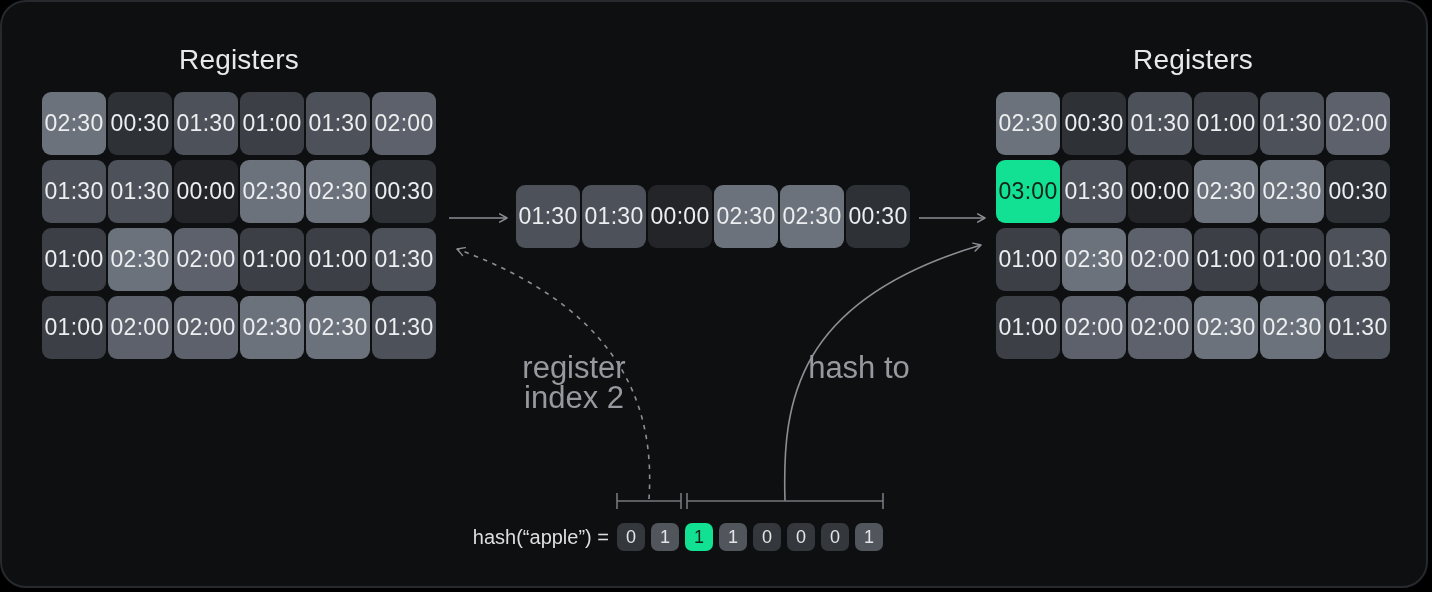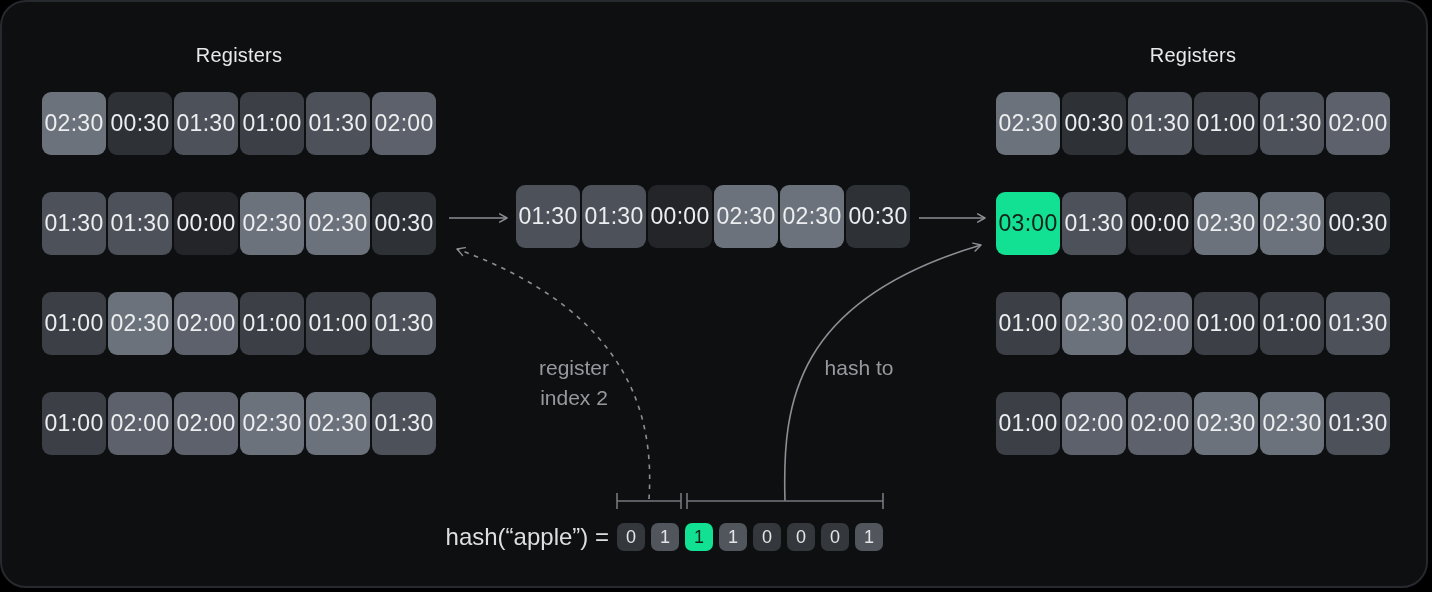--- a/index.html
+++ b/index.html
@@ -5,43 +5,43 @@
   html,body{margin:0;padding:0;background:#000;}
   body{width:1432px;height:592px;font-family:"Liberation Sans","DejaVu Sans",sans-serif;}
   .panel{
     position:relative;width:1428px;height:588px;margin:0;
     background:var(--panel-bg,#0e0f11);
     border:2px solid var(--panel-border,#26292d);
     border-radius:26px;box-sizing:border-box;overflow:hidden;
   }
   .title{
     position:absolute;top:42px;width:394px;text-align:center;
-    font-size:20px;color:var(--title,#e7e9eb);letter-spacing:0.2px;
+    font-size:28px;color:var(--title,#e7e9eb);letter-spacing:0.2px;
   }
   #left-title{left:40px;}
   #right-title{left:994px;}
-  .grid{position:absolute;display:grid;grid-template-columns:repeat(6,64px);gap:37px 2px;}
+  .grid{position:absolute;display:grid;grid-template-columns:repeat(6,64px);gap:5px 2px;}
   #left-grid{left:40px;top:90px;}
   #merge-row{left:514px;top:183px;}
   #right-grid{left:994px;top:90px;}
   .cell{
     width:64px;height:63px;border-radius:9px;
     display:flex;align-items:center;justify-content:center;
     font-size:23px;color:var(--cell-text,#eceef0);letter-spacing:0.3px;
   }
   .cell.hl{background:var(--accent,#12e092) !important;color:var(--accent-text,#132119);}
   .anno{
     position:absolute;top:351px;width:220px;text-align:center;
-    font-size:21px;line-height:30px;color:var(--label,#96999e);
+    font-size:31px;line-height:30px;color:var(--label,#96999e);
   }
   #anno-register-index{left:462px;}
   #anno-data-aggregate{left:747px;}
   .hash-prefix{
     position:absolute;top:519px;left:340px;width:267px;text-align:right;
-    font-size:24px;line-height:32px;color:var(--hash-text,#dcdee0);
+    font-size:20px;line-height:32px;color:var(--hash-text,#dcdee0);
   }
   .bits{position:absolute;left:615px;top:521px;display:flex;gap:6px;}
   .bit{
     width:28px;height:28px;border-radius:7px;
     display:flex;align-items:center;justify-content:center;
     font-size:18px;color:var(--bit-text,#e3e5e7);
   }
   .bit.hl{background:var(--accent,#12e092);color:var(--accent-text,#132119);}
   svg.overlay{position:absolute;left:0;top:0;width:1428px;height:588px;pointer-events:none;}
   svg.overlay path{fill:none;}

